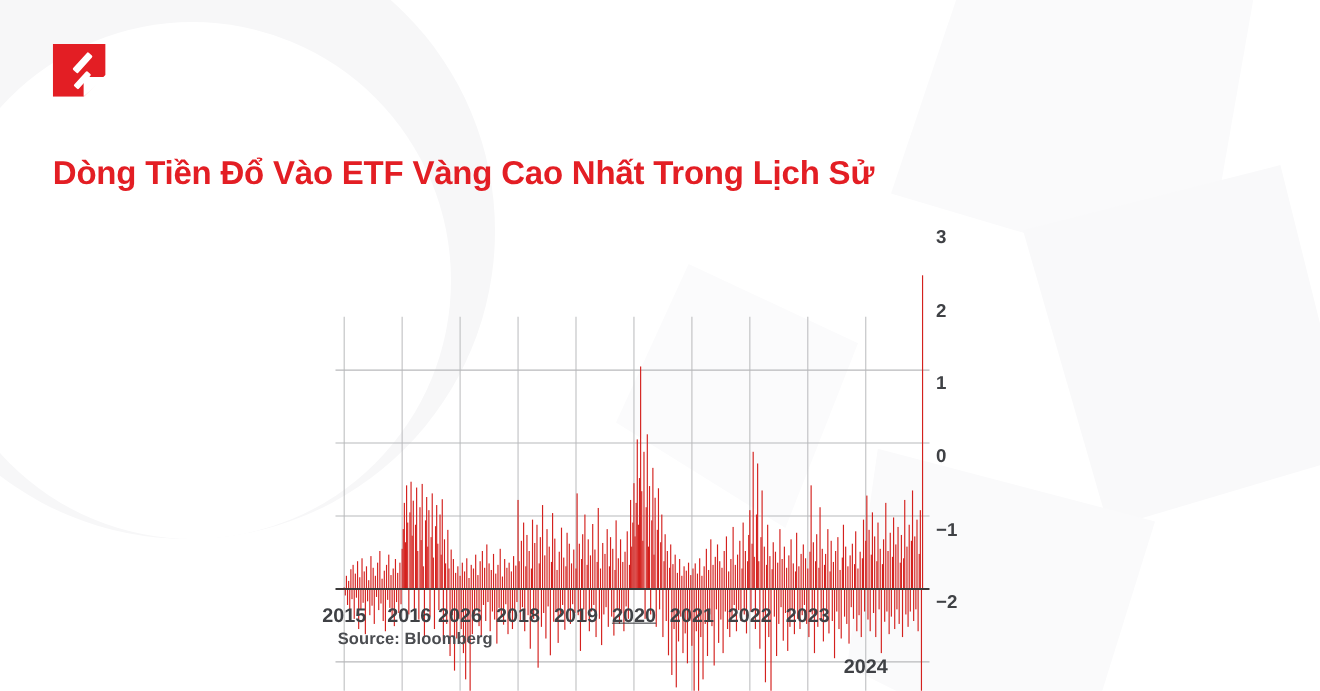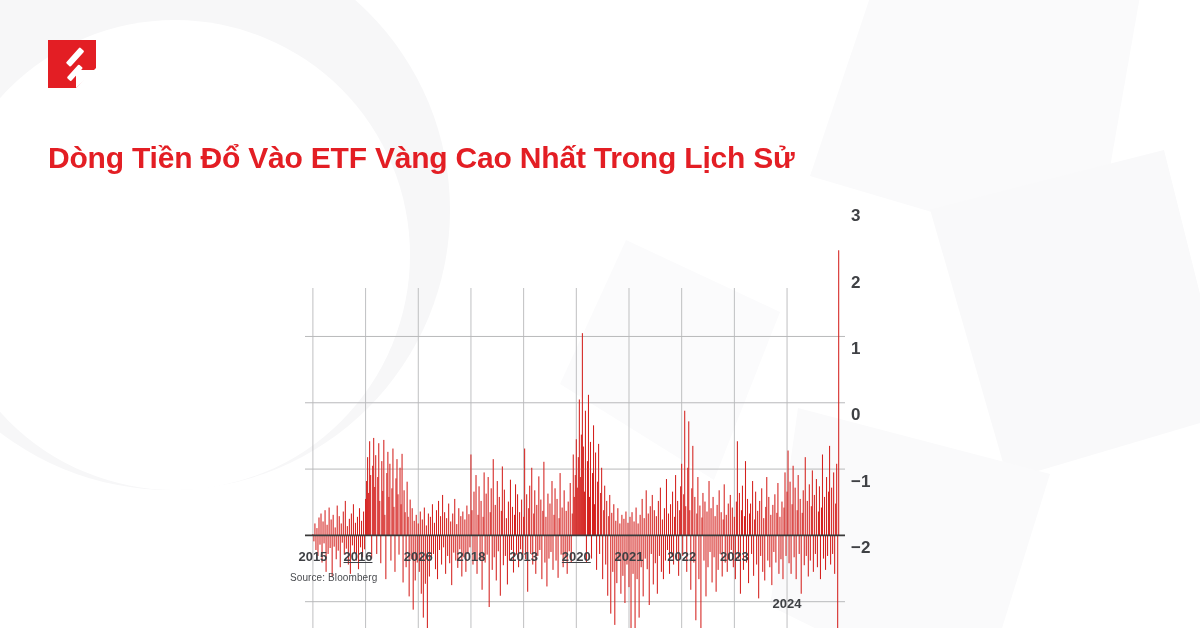--- a/index.html
+++ b/index.html
@@ -77,28 +77,28 @@
     font-size:17px; font-weight:700; color:#3f4145;
     transform:translateY(-50%);
   }
 
   .xlabels {
     position:absolute; left:280px; top:549px;
     width:600px; height:22px;
   }
   .xlab {
     position:absolute; top:0;
-    font-size:13px; font-weight:700; color:#3f4145;
+    font-size:18px; font-weight:700; color:#3f4145;
     transform:translateX(-50%);
     white-space:nowrap;
   }
 
   .source {
-    position:absolute; left:290px; top:572px;
-    font-size:10px; font-weight:400; color:#4a4c50;
+    position:absolute; left:307px; top:572px;
+    font-size:15px; font-weight:700; color:#4a4c50;
     letter-spacing:0.1px;
   }
 </style>
 </head>
 <body>
 
 <div class="bg-layer">
   <div class="wm wm-poly-a"></div>
   <div class="wm wm-poly-b"></div>
   <div class="wm wm-poly-c"></div>
@@ -667,24 +667,24 @@
 <div class="ylabels" id="ylabels">
     <div class="ylab" style="top: 36.4685px;">3</div>
     <div class="ylab" style="top: 102.775px;">2</div>
     <div class="ylab" style="top: 169.081px;">1</div>
     <div class="ylab" style="top: 235.387px;">0</div>
     <div class="ylab" style="top: 301.694px;">−1</div>
     <div class="ylab" style="top: 368px;">−2</div>
   </div>
 <div class="xlabels" id="xlabels">
     <div class="xlab" style="left: 32.9024px;">2015</div>
-    <div class="xlab" style="left: 78px; text-decoration: underline;">2016</div>
+    <div class="xlab" style="left: 92px;">2016</div>
     <div class="xlab" style="left: 138.268px;">2026</div>
     <div class="xlab" style="left: 190.951px;">2018</div>
-    <div class="xlab" style="left: 243.634px;">2013</div>
+    <div class="xlab" style="left: 243.634px;">2019</div>
     <div class="xlab" style="left: 296.317px; text-decoration: underline;">2020</div>
     <div class="xlab" style="left: 349px;">2021</div>
     <div class="xlab" style="left: 401.683px;">2022</div>
     <div class="xlab" style="left: 454.366px;">2023</div>
     <div class="xlab" style="left: 507.049px; margin-top: 47px;">2024</div>
   </div>
 
 <div class="source">Source: Bloomberg</div>
 
 </body></html>

